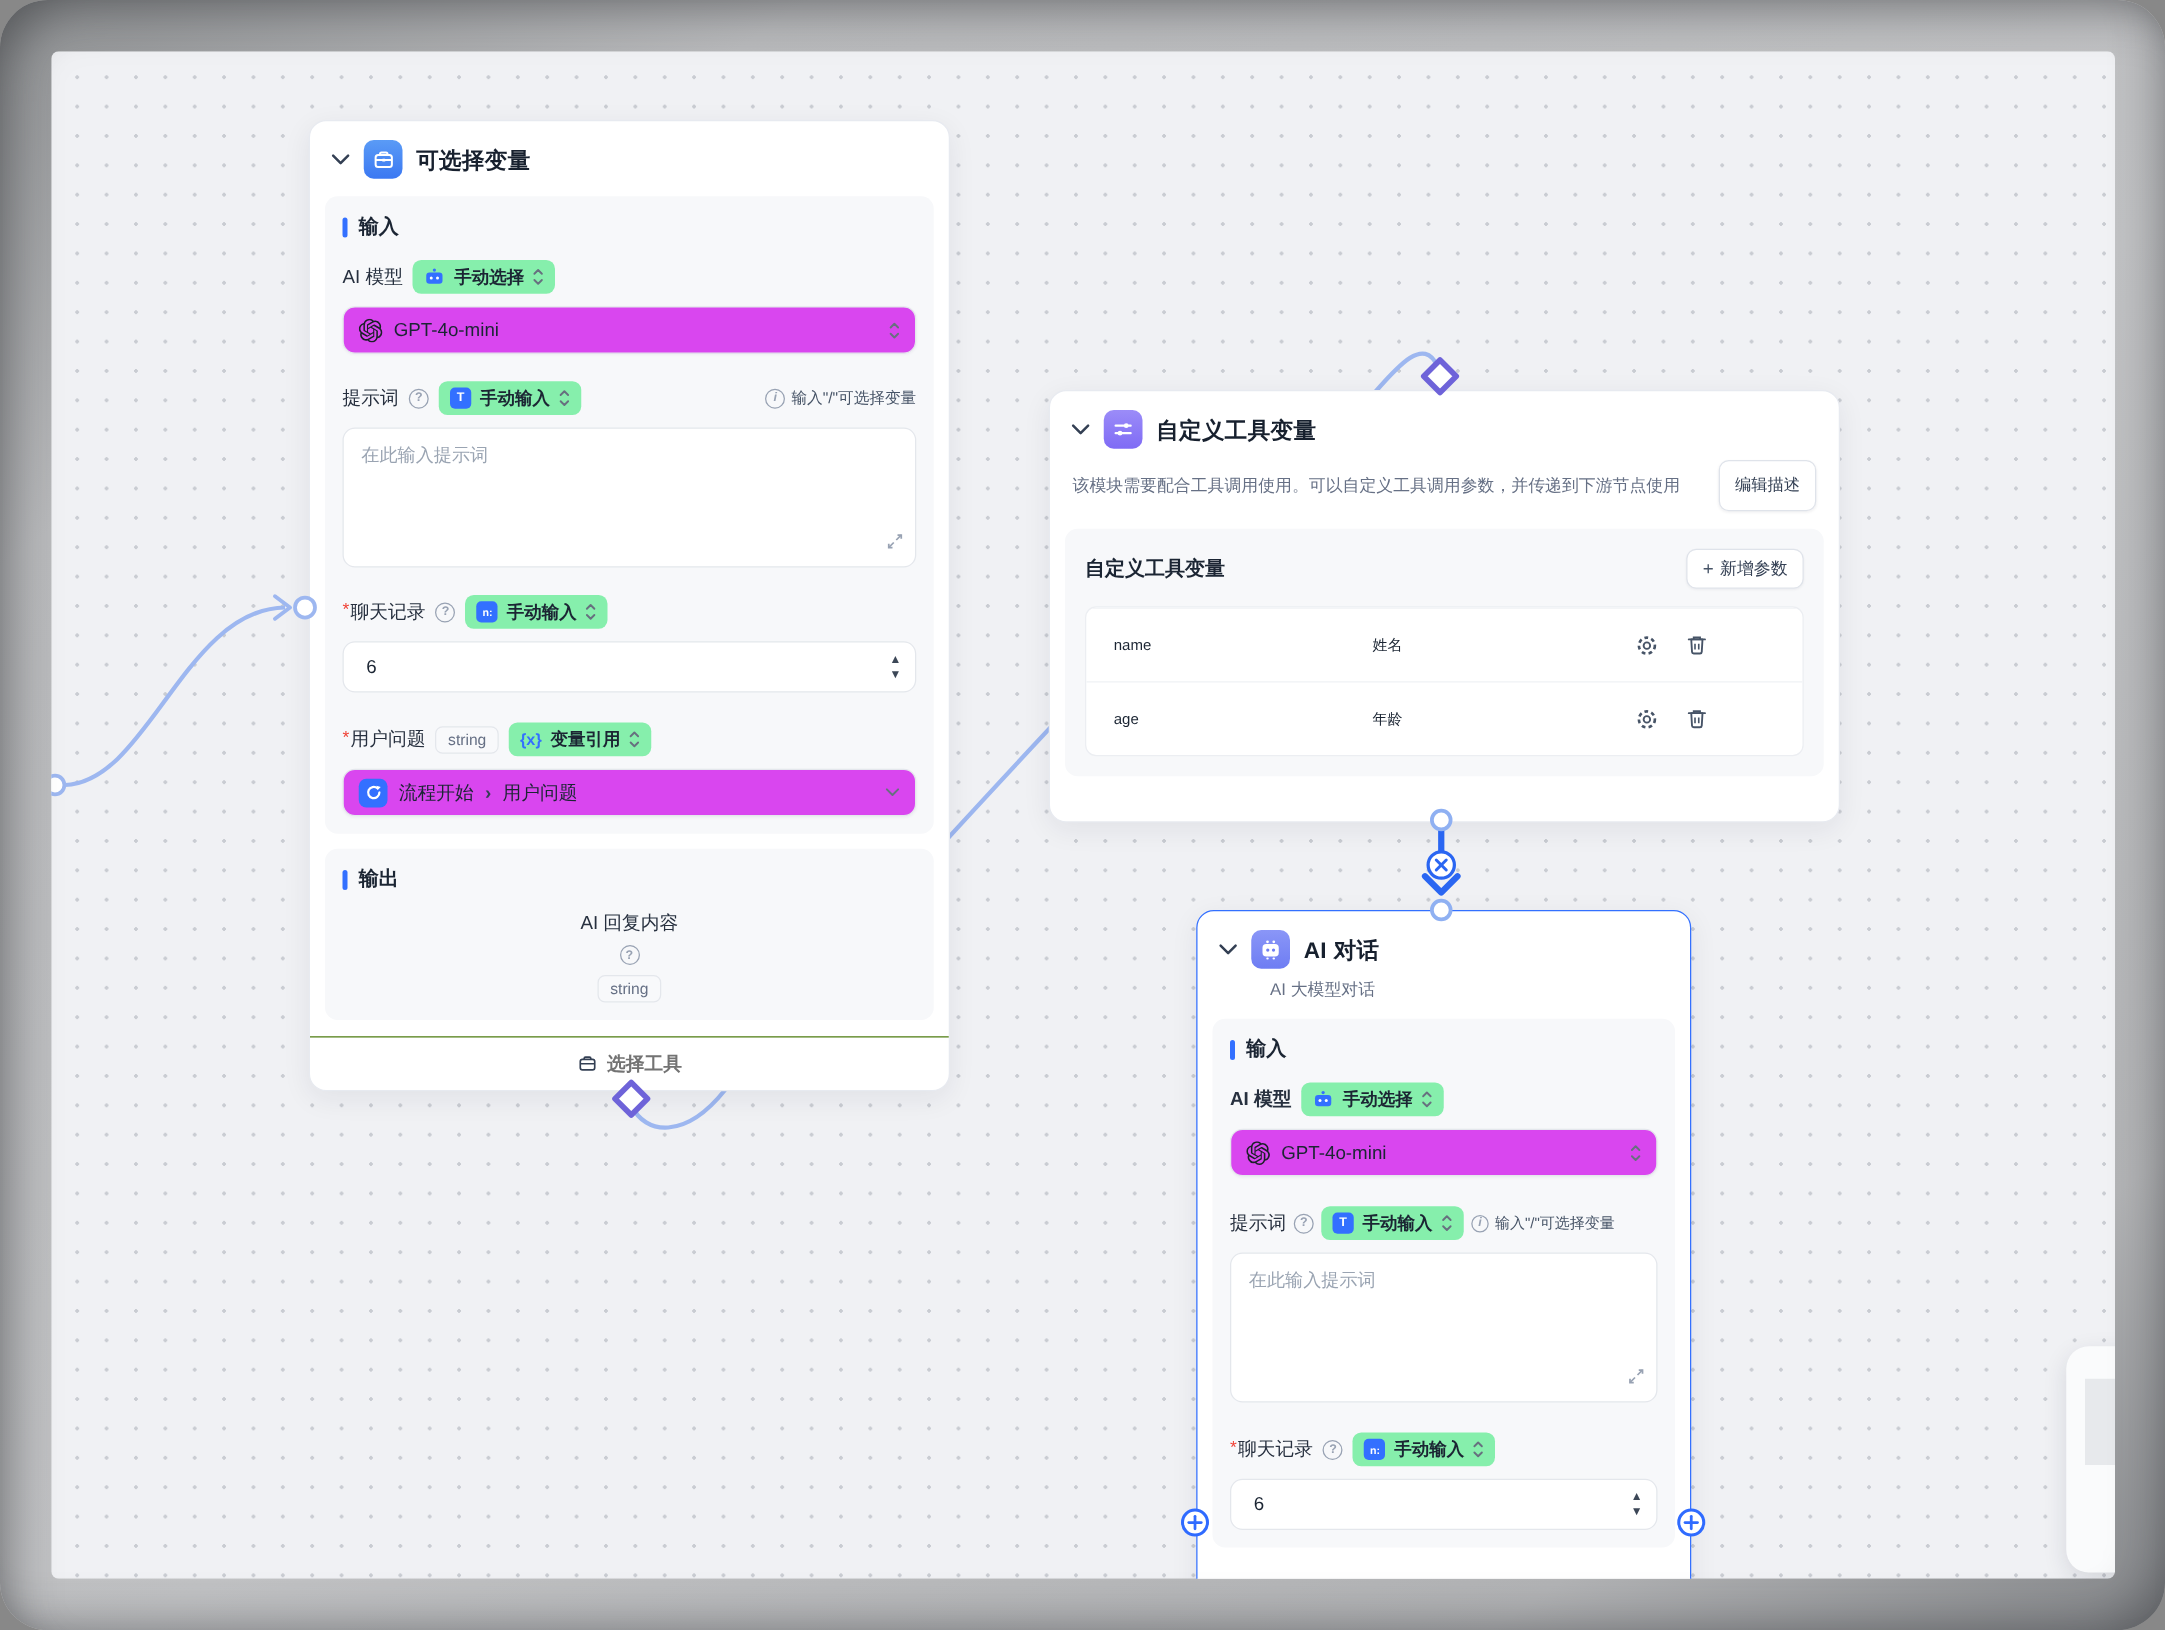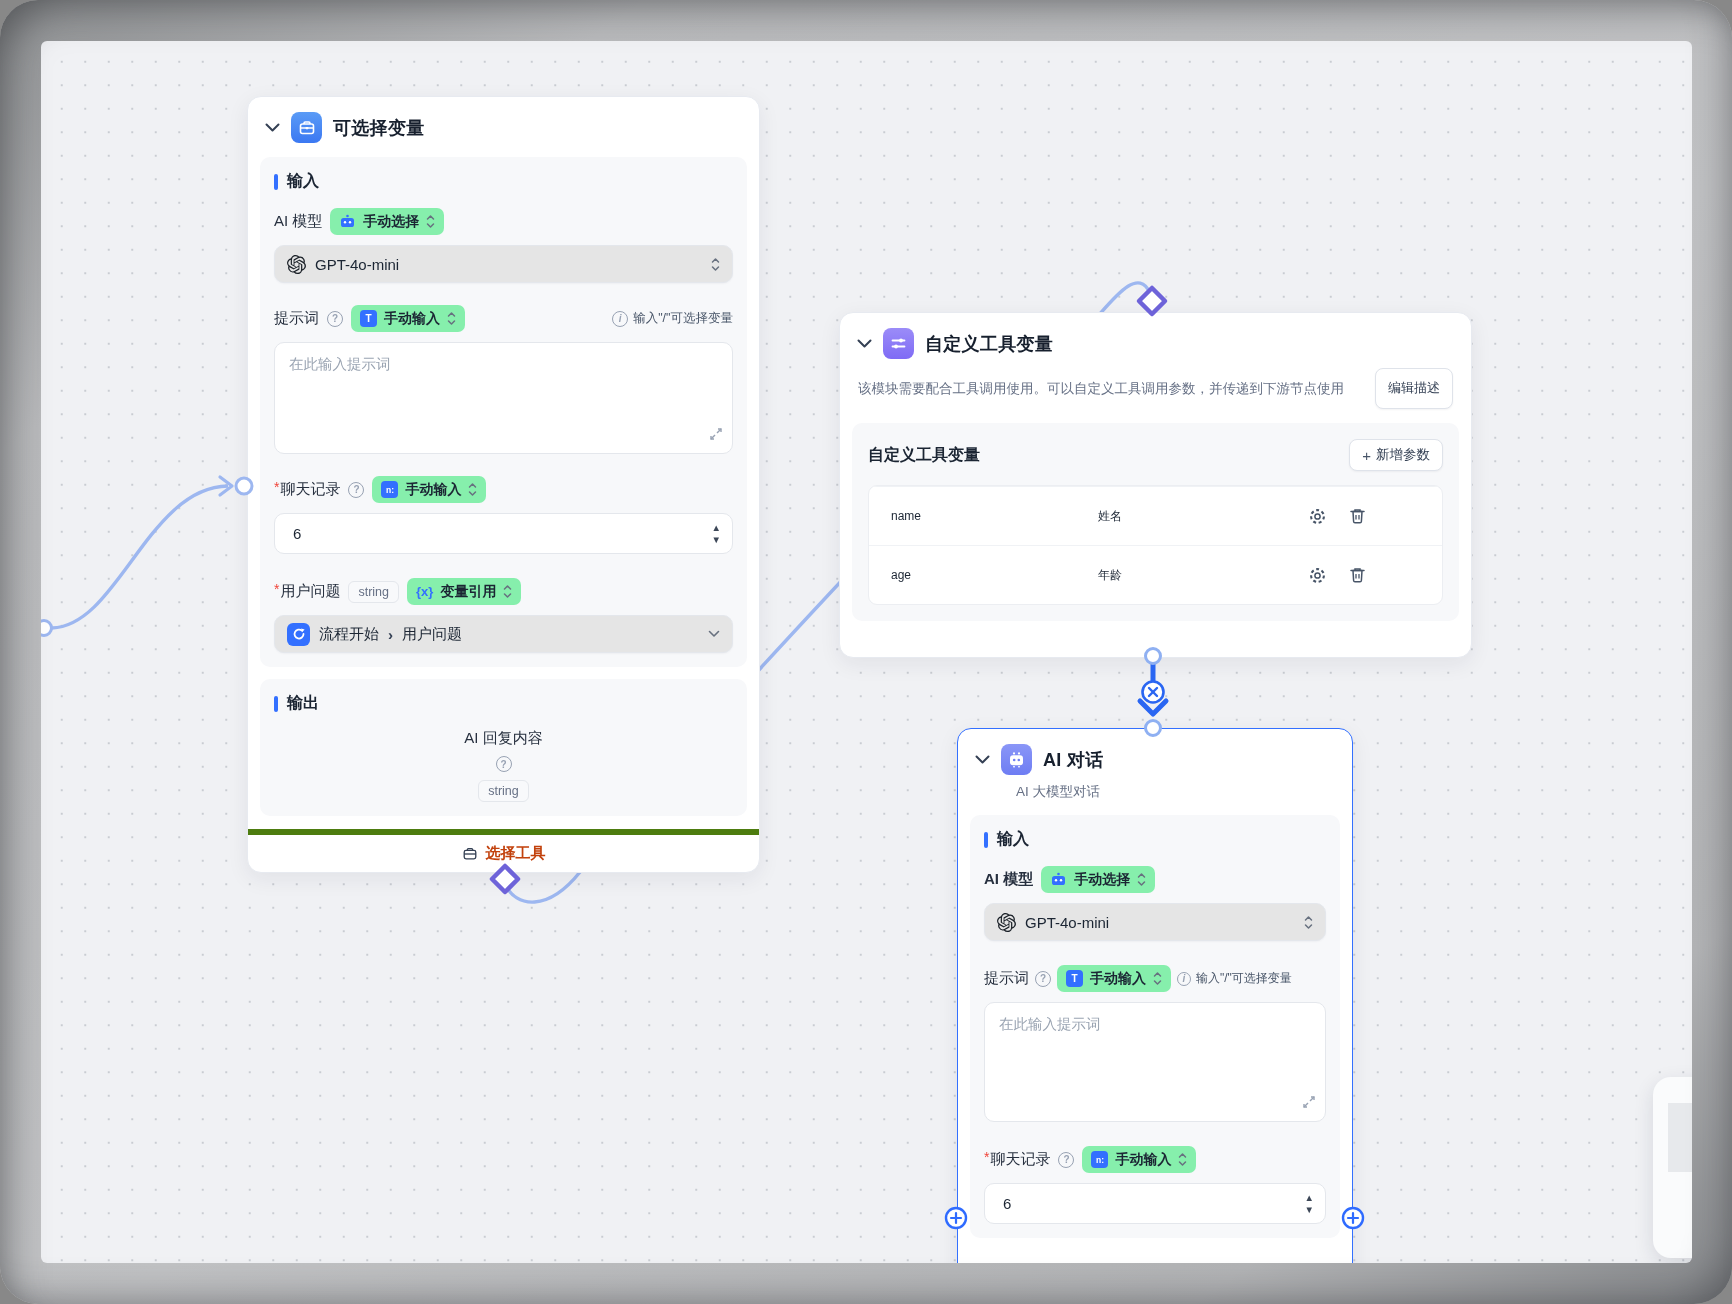--- a/index.html
+++ b/index.html
@@ -30,38 +30,38 @@
   .row{display:flex;align-items:center;gap:8px;}
   .lbl{font-size:15px;color:#27303f;}
   .req{color:#f04438;font-size:14px;margin-right:1px;transform:translateY(-2px);display:inline-block;}
   .qmark,.imark{width:16px;height:16px;border:1.3px solid #98a2b3;border-radius:50%;color:#98a2b3;
     font-size:10px;display:inline-flex;align-items:center;justify-content:center;flex:none;font-weight:700;}
   .pill{display:inline-flex;align-items:center;gap:7px;background:#86efac;border-radius:7px;height:27px;
     padding:0 9px;font-size:14px;font-weight:700;color:#1b2533;cursor:pointer;}
   .pill .mini{width:17px;height:17px;border-radius:4px;background:#3370ff;color:#fff;display:inline-flex;
     align-items:center;justify-content:center;font-size:10px;font-weight:700;flex:none;}
   .vx{color:#3370ff;font-weight:700;font-size:13px;}
-  .select{background:#e5e5e5;border:1px solid #e4e7ec;border-radius:10px;height:38px;display:flex;align-items:center;
+  .select{background:#d946ef;border:1px solid #e4e7ec;border-radius:10px;height:38px;display:flex;align-items:center;
     gap:9px;padding:0 12px;margin-top:10px;font-size:15px;color:#1b2533;cursor:pointer;box-shadow:0 1px 2px rgba(16,24,40,.04);}
   .grow{flex:1;}
   .hint{display:inline-flex;align-items:center;gap:5px;color:#475467;font-size:12.5px;white-space:nowrap;}
   .ta{position:relative;margin-top:10px;}
   .ta textarea{width:100%;resize:none;border:1px solid #e4e7ec;border-radius:10px;background:#fff;
     padding:12px 14px;font-size:14.5px;color:#1b2533;outline:none;display:block;}
   .ta textarea::placeholder{color:#9aa4b2;}
   .expand{position:absolute;right:10px;bottom:9px;}
   .numwrap{position:relative;margin-top:10px;}
   .numwrap input{width:100%;height:41px;border:1px solid #e4e7ec;border-radius:10px;background:#fff;
     padding:0 34px 0 18px;font-size:15px;color:#1b2533;outline:none;}
   .steppers{position:absolute;right:12px;top:50%;transform:translateY(-50%);display:flex;flex-direction:column;
     gap:3px;color:#3c4757;font-size:9.5px;line-height:1;cursor:pointer;}
   .tag{display:inline-flex;align-items:center;border:1px solid #e4e7ec;background:#f8f9fb;color:#667085;
     font-size:12.5px;border-radius:6px;padding:3px 9px;}
-  .footer{border-top:6px solid #4d7c0f;margin-top:13px;height:43px;display:flex;align-items:center;
-    justify-content:center;gap:8px;font-size:15px;font-weight:600;color:#c2410c;cursor:pointer;}
+  .footer{border-top:1px solid #4d7c0f;margin-top:13px;height:43px;display:flex;align-items:center;
+    justify-content:center;gap:8px;font-size:15px;font-weight:600;color:#737373;cursor:pointer;}
   .btn{background:#fff;border:1px solid #dfe3ea;border-radius:8px;color:#344054;font-size:13px;
     display:inline-flex;align-items:center;gap:5px;padding:0 12px;height:41px;white-space:nowrap;cursor:pointer;
     box-shadow:0 1px 2px rgba(16,24,40,.05);}
   .btn.tall{height:32px;font-size:13.5px;border-radius:8px;}
   .ptitle{font-size:16px;font-weight:700;color:#1b2533;}
   .table{margin-top:14px;border:1px solid #eceef2;border-radius:9px;overflow:hidden;background:#fff;}
   .trow{display:grid;grid-template-columns:207px 210px 1fr;align-items:center;}
   .thead{background:#eceef2;height:44px;font-size:13.5px;font-weight:700;color:#475467;}
   .tbody{height:59px;font-size:12px;color:#1b2533;border-top:1px solid #f0f2f5;}
   .cell{padding-left:22px;display:flex;align-items:center;gap:22px;}

